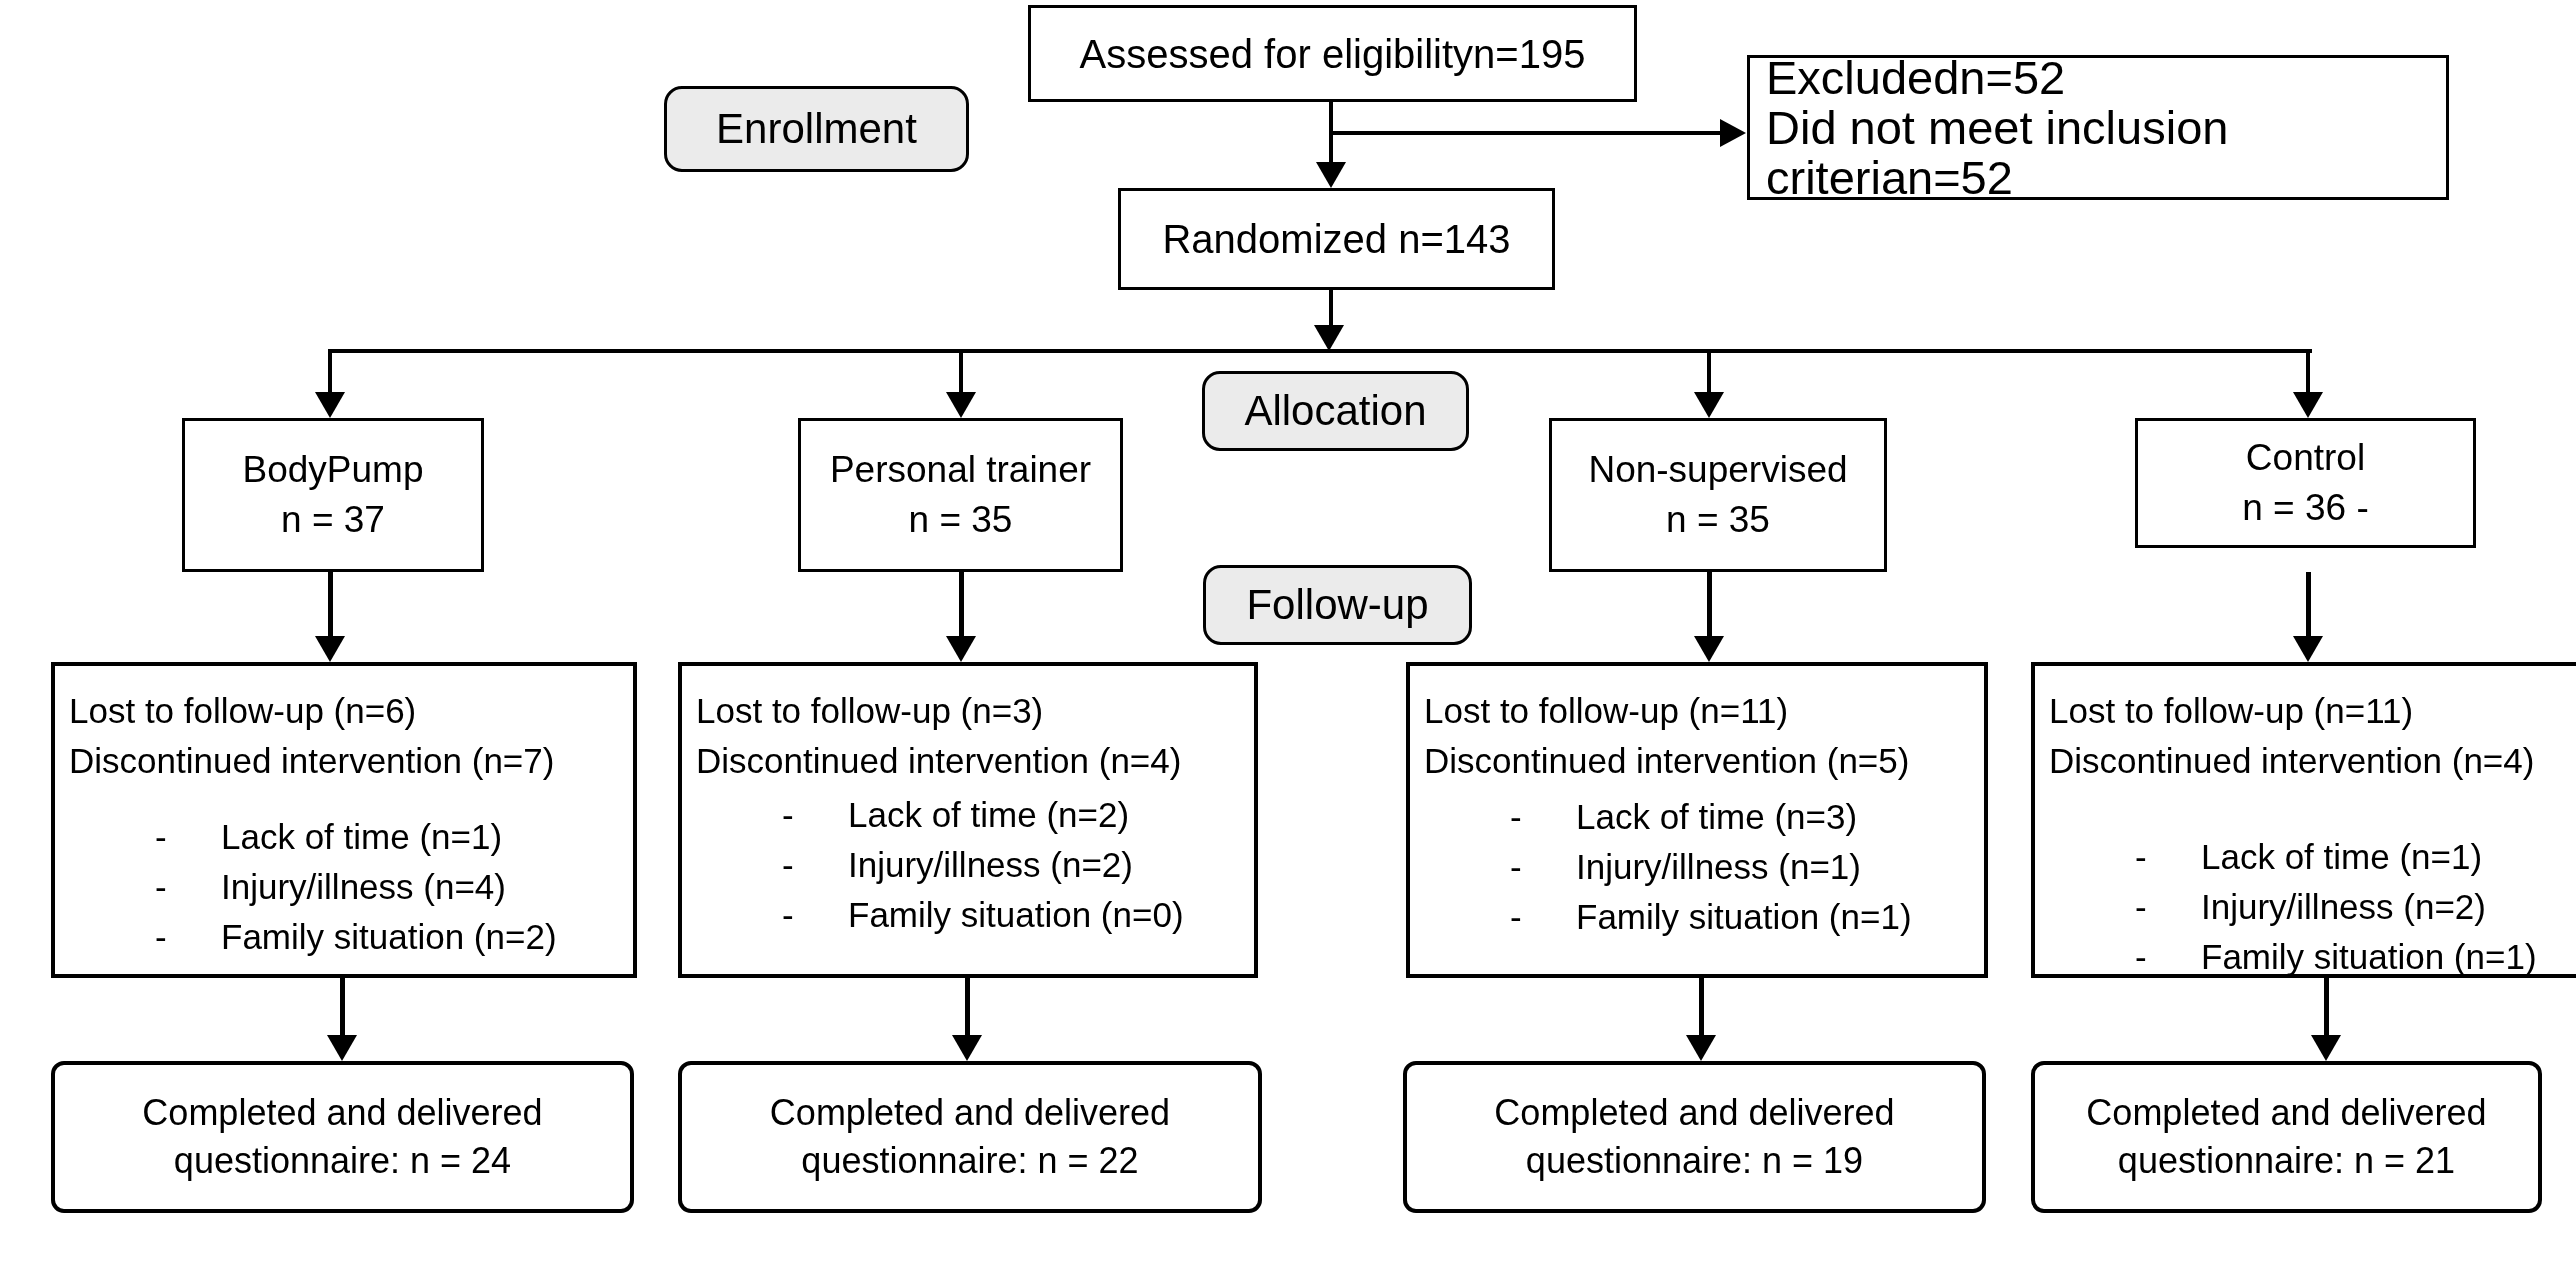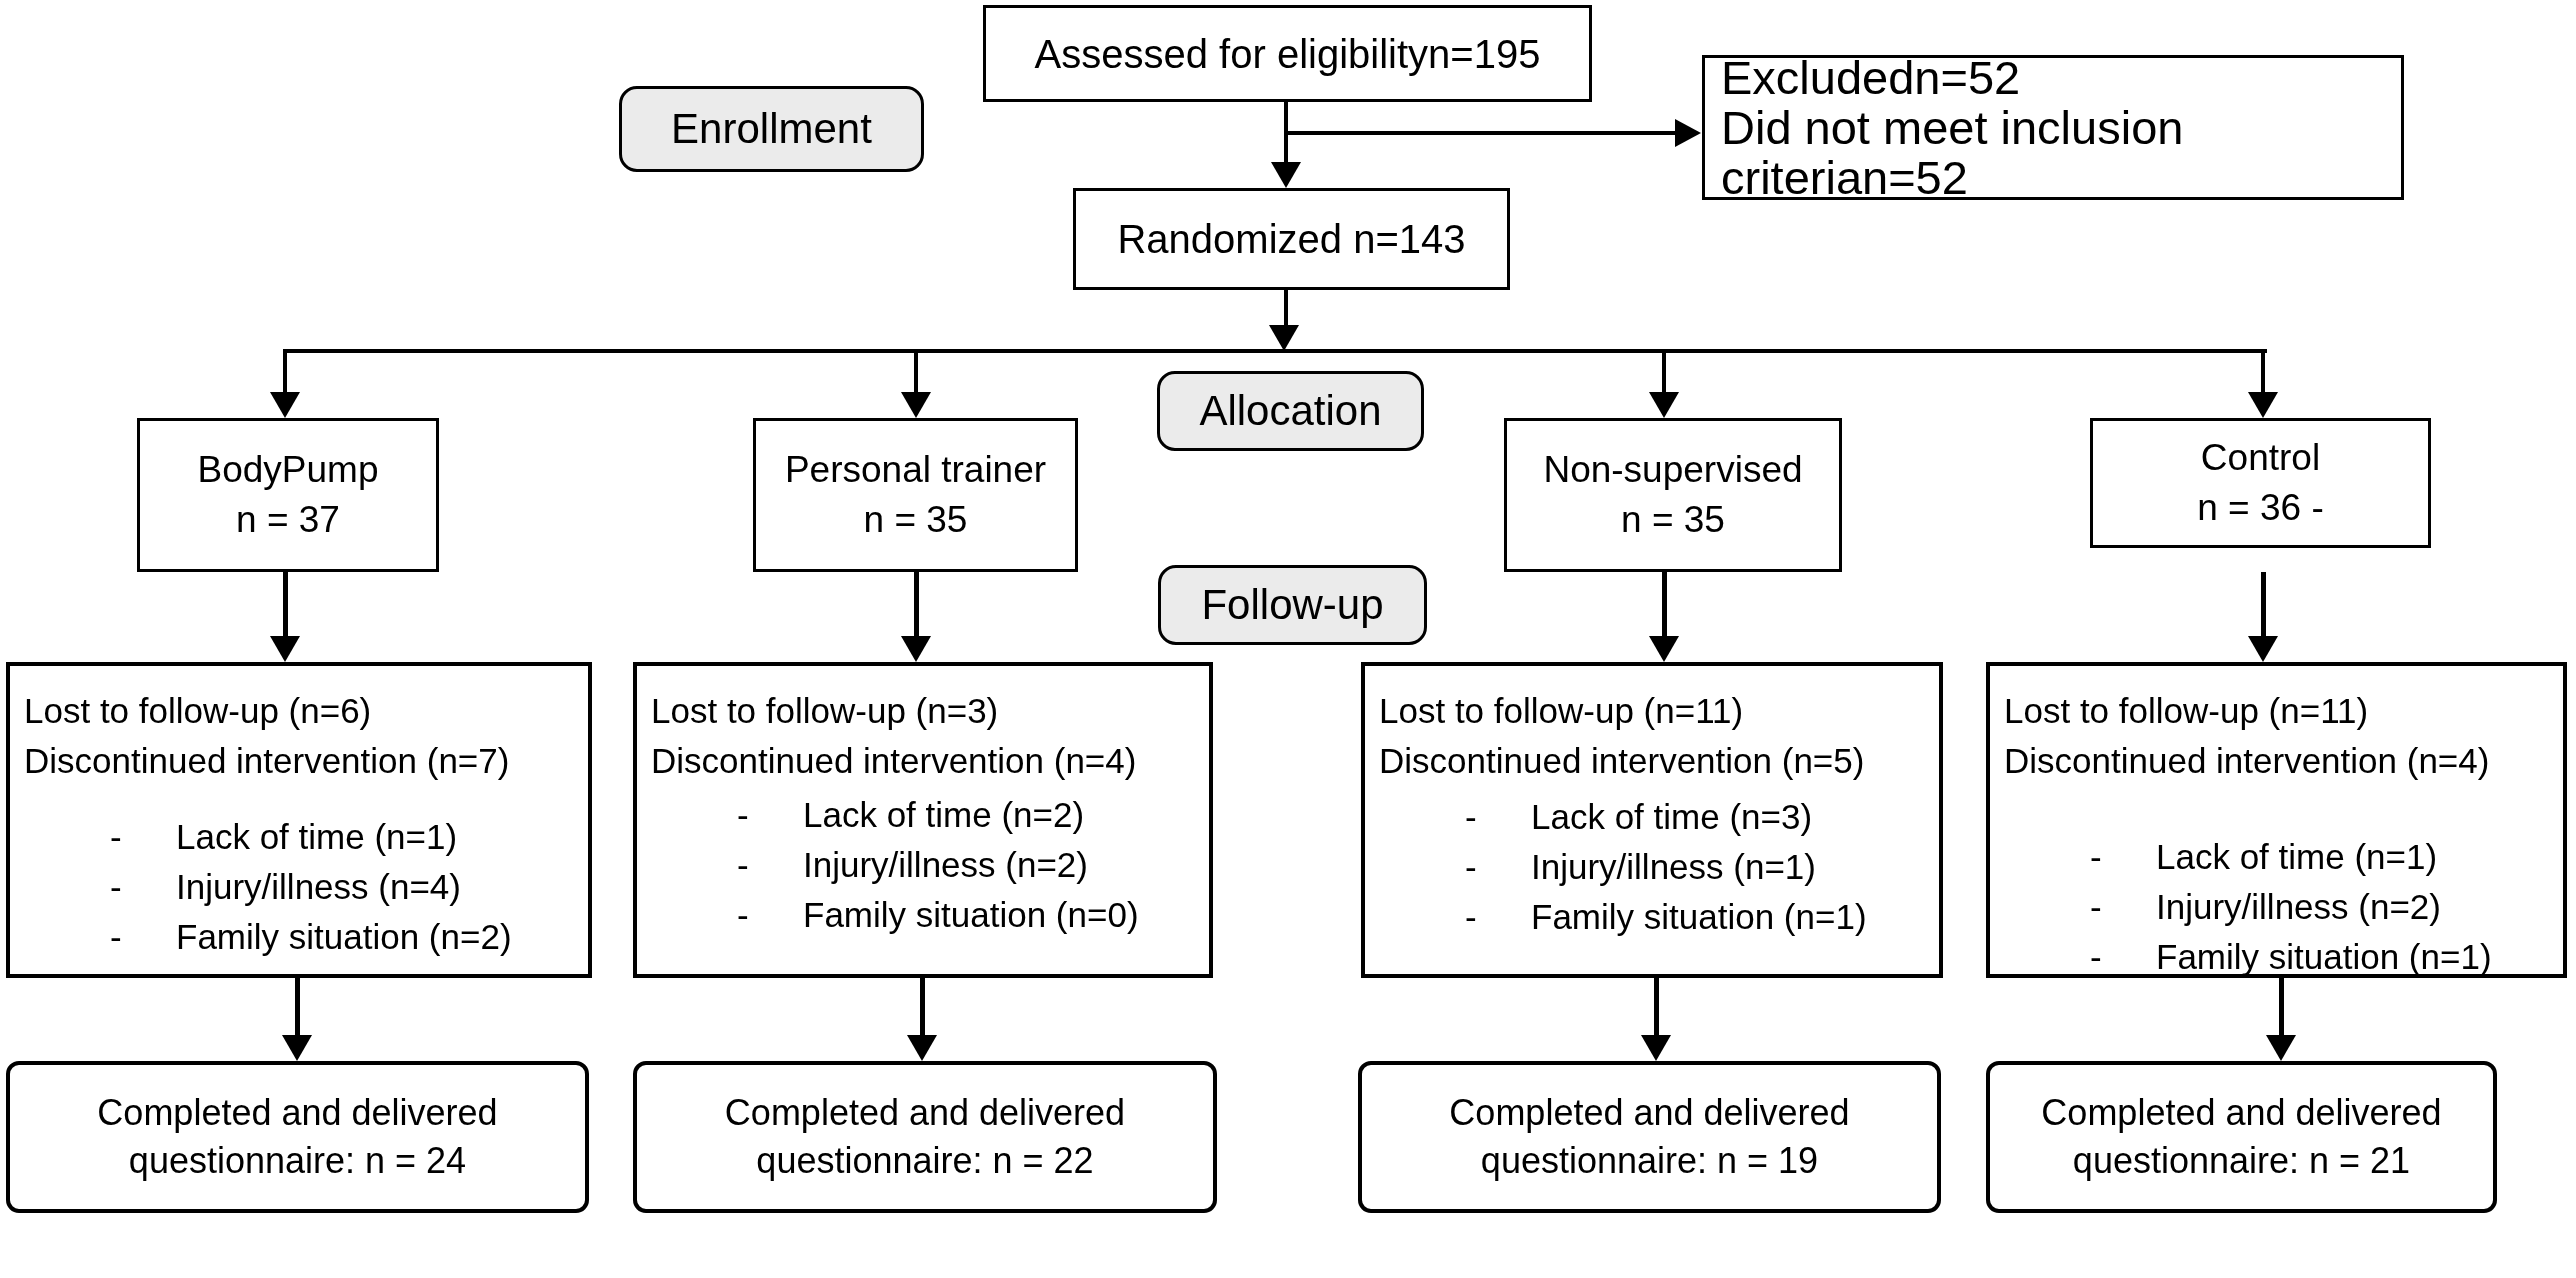--- a/index.html
+++ b/index.html
@@ -1,18 +1,18 @@
 <!DOCTYPE html>
 <html><head>
 <meta charset="utf-8">
 <style>
   html,body{margin:0;padding:0;background:#ffffff;}
   body{font-family:"Liberation Sans", sans-serif;color:#000;}
   .canvas{position:relative;width:2576px;height:1279px;background:#fff;overflow:hidden;}
-  .abs{position:absolute;box-sizing:border-box;}
+  .abs{position:absolute;box-sizing:border-box;margin-left:45px;}
   .box{border:3px solid #000;background:#fff;}
   .bthick{border-width:4px;}
   .center{display:flex;flex-direction:column;align-items:center;justify-content:center;text-align:center;}
   .leftcol{display:flex;flex-direction:column;justify-content:center;text-align:left;}
   .pill{background:#ebebeb;border:3px solid #000;border-radius:18px;display:flex;align-items:center;justify-content:center;font-size:42px;}
   .hline,.vline{background:#000;}
   .arrow-down{width:0;height:0;border-left:15px solid transparent;border-right:15px solid transparent;border-top:26px solid #000;}
   .arrow-right{width:0;height:0;border-top:14px solid transparent;border-bottom:14px solid transparent;border-left:26px solid #000;}
   .t40{font-size:40px;line-height:50px;}
   .t37{font-size:37px;line-height:50px;}

